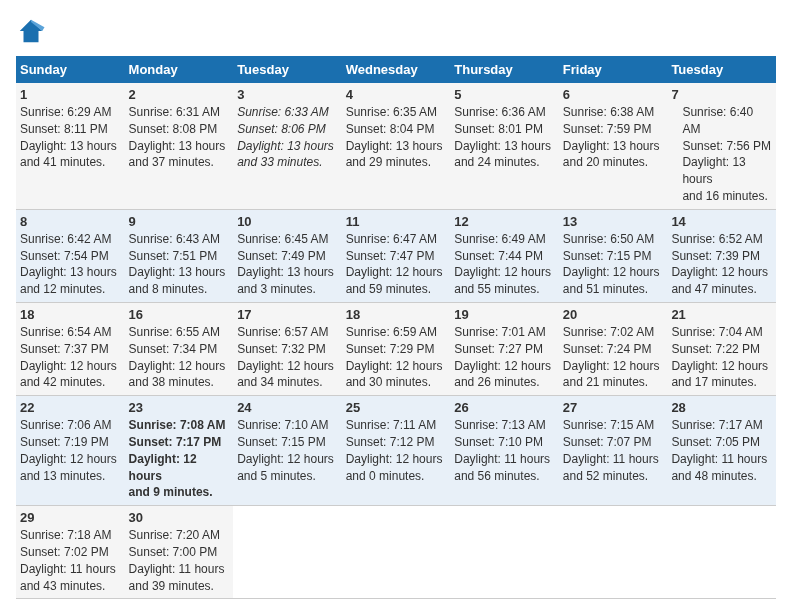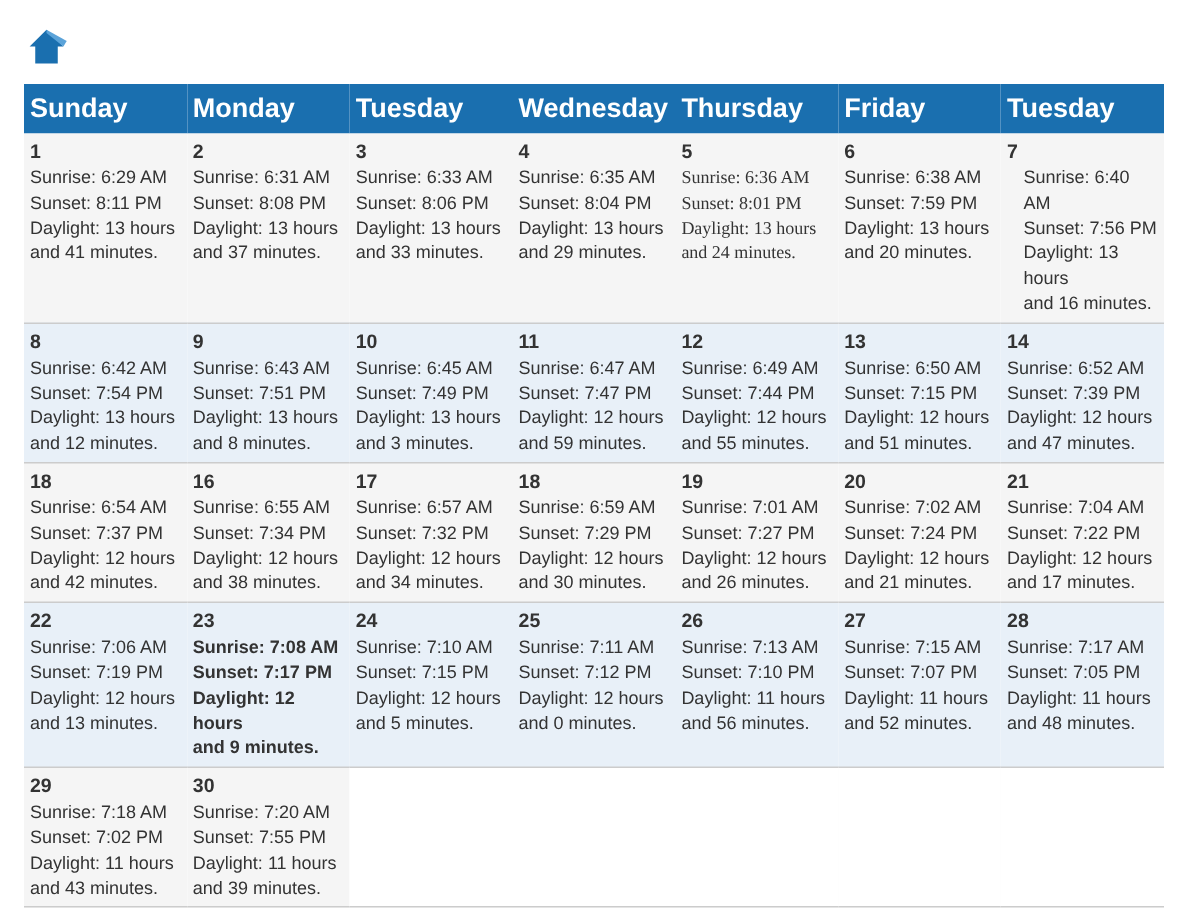--- a/index.html
+++ b/index.html
@@ -47,21 +47,21 @@
     table {
       width: 100%;
       border-collapse: collapse;
       font-size: 11px;
     }
     thead th {
       background-color: #1a6faf;
       color: #fff;
       padding: 6px 4px;
       text-align: left;
-      font-size: 18px;
+      font-size: 13px;
       font-weight: bold;
     }
     tbody tr {
       border-bottom: 1px solid #ccc;
     }
     tbody tr:nth-child(odd) {
       background-color: #f5f5f5;
     }
     tbody tr:nth-child(even) {
       background-color: #e8f0f8;
@@ -130,35 +130,35 @@
         </td>
         <td>
           <span class="day-num">2</span>
           <div class="day-info" style="white-space: pre-line;">Sunrise: 6:31 AM
 Sunset: 8:08 PM
 Daylight: 13 hours
 and 37 minutes.</div>
         </td>
         <td>
           <span class="day-num">3</span>
-          <div class="day-info" style="white-space: pre-line;">Sunrise: 6:33 AM
+          <div class="day-info" style="white-space: pre-line; font-style: italic;">Sunrise: 6:33 AM
 Sunset: 8:06 PM
 Daylight: 13 hours
 and 33 minutes.</div>
         </td>
         <td>
           <span class="day-num">4</span>
           <div class="day-info" style="white-space: pre-line;">Sunrise: 6:35 AM
 Sunset: 8:04 PM
 Daylight: 13 hours
 and 29 minutes.</div>
         </td>
         <td>
           <span class="day-num">5</span>
-          <div class="day-info" style="white-space: pre-line; font-family: Liberation Serif, serif;">Sunrise: 6:36 AM
+          <div class="day-info" style="white-space: pre-line;">Sunrise: 6:36 AM
 Sunset: 8:01 PM
 Daylight: 13 hours
 and 24 minutes.</div>
         </td>
         <td>
           <span class="day-num">6</span>
           <div class="day-info" style="white-space: pre-line;">Sunrise: 6:38 AM
 Sunset: 7:59 PM
 Daylight: 13 hours
 and 20 minutes.</div>
@@ -328,21 +328,21 @@
         <td>
           <span class="day-num">29</span>
           <div class="day-info" style="white-space: pre-line;">Sunrise: 7:18 AM
 Sunset: 7:02 PM
 Daylight: 11 hours
 and 43 minutes.</div>
         </td>
         <td>
           <span class="day-num">30</span>
           <div class="day-info" style="white-space: pre-line;">Sunrise: 7:20 AM
-Sunset: 7:55 PM
+Sunset: 7:00 PM
 Daylight: 11 hours
 and 39 minutes.</div>
         </td>
         <td class="empty-cell"></td>
         <td class="empty-cell"></td>
         <td class="empty-cell"></td>
         <td class="empty-cell"></td>
         <td class="empty-cell"></td>
       </tr>
     </tbody>

